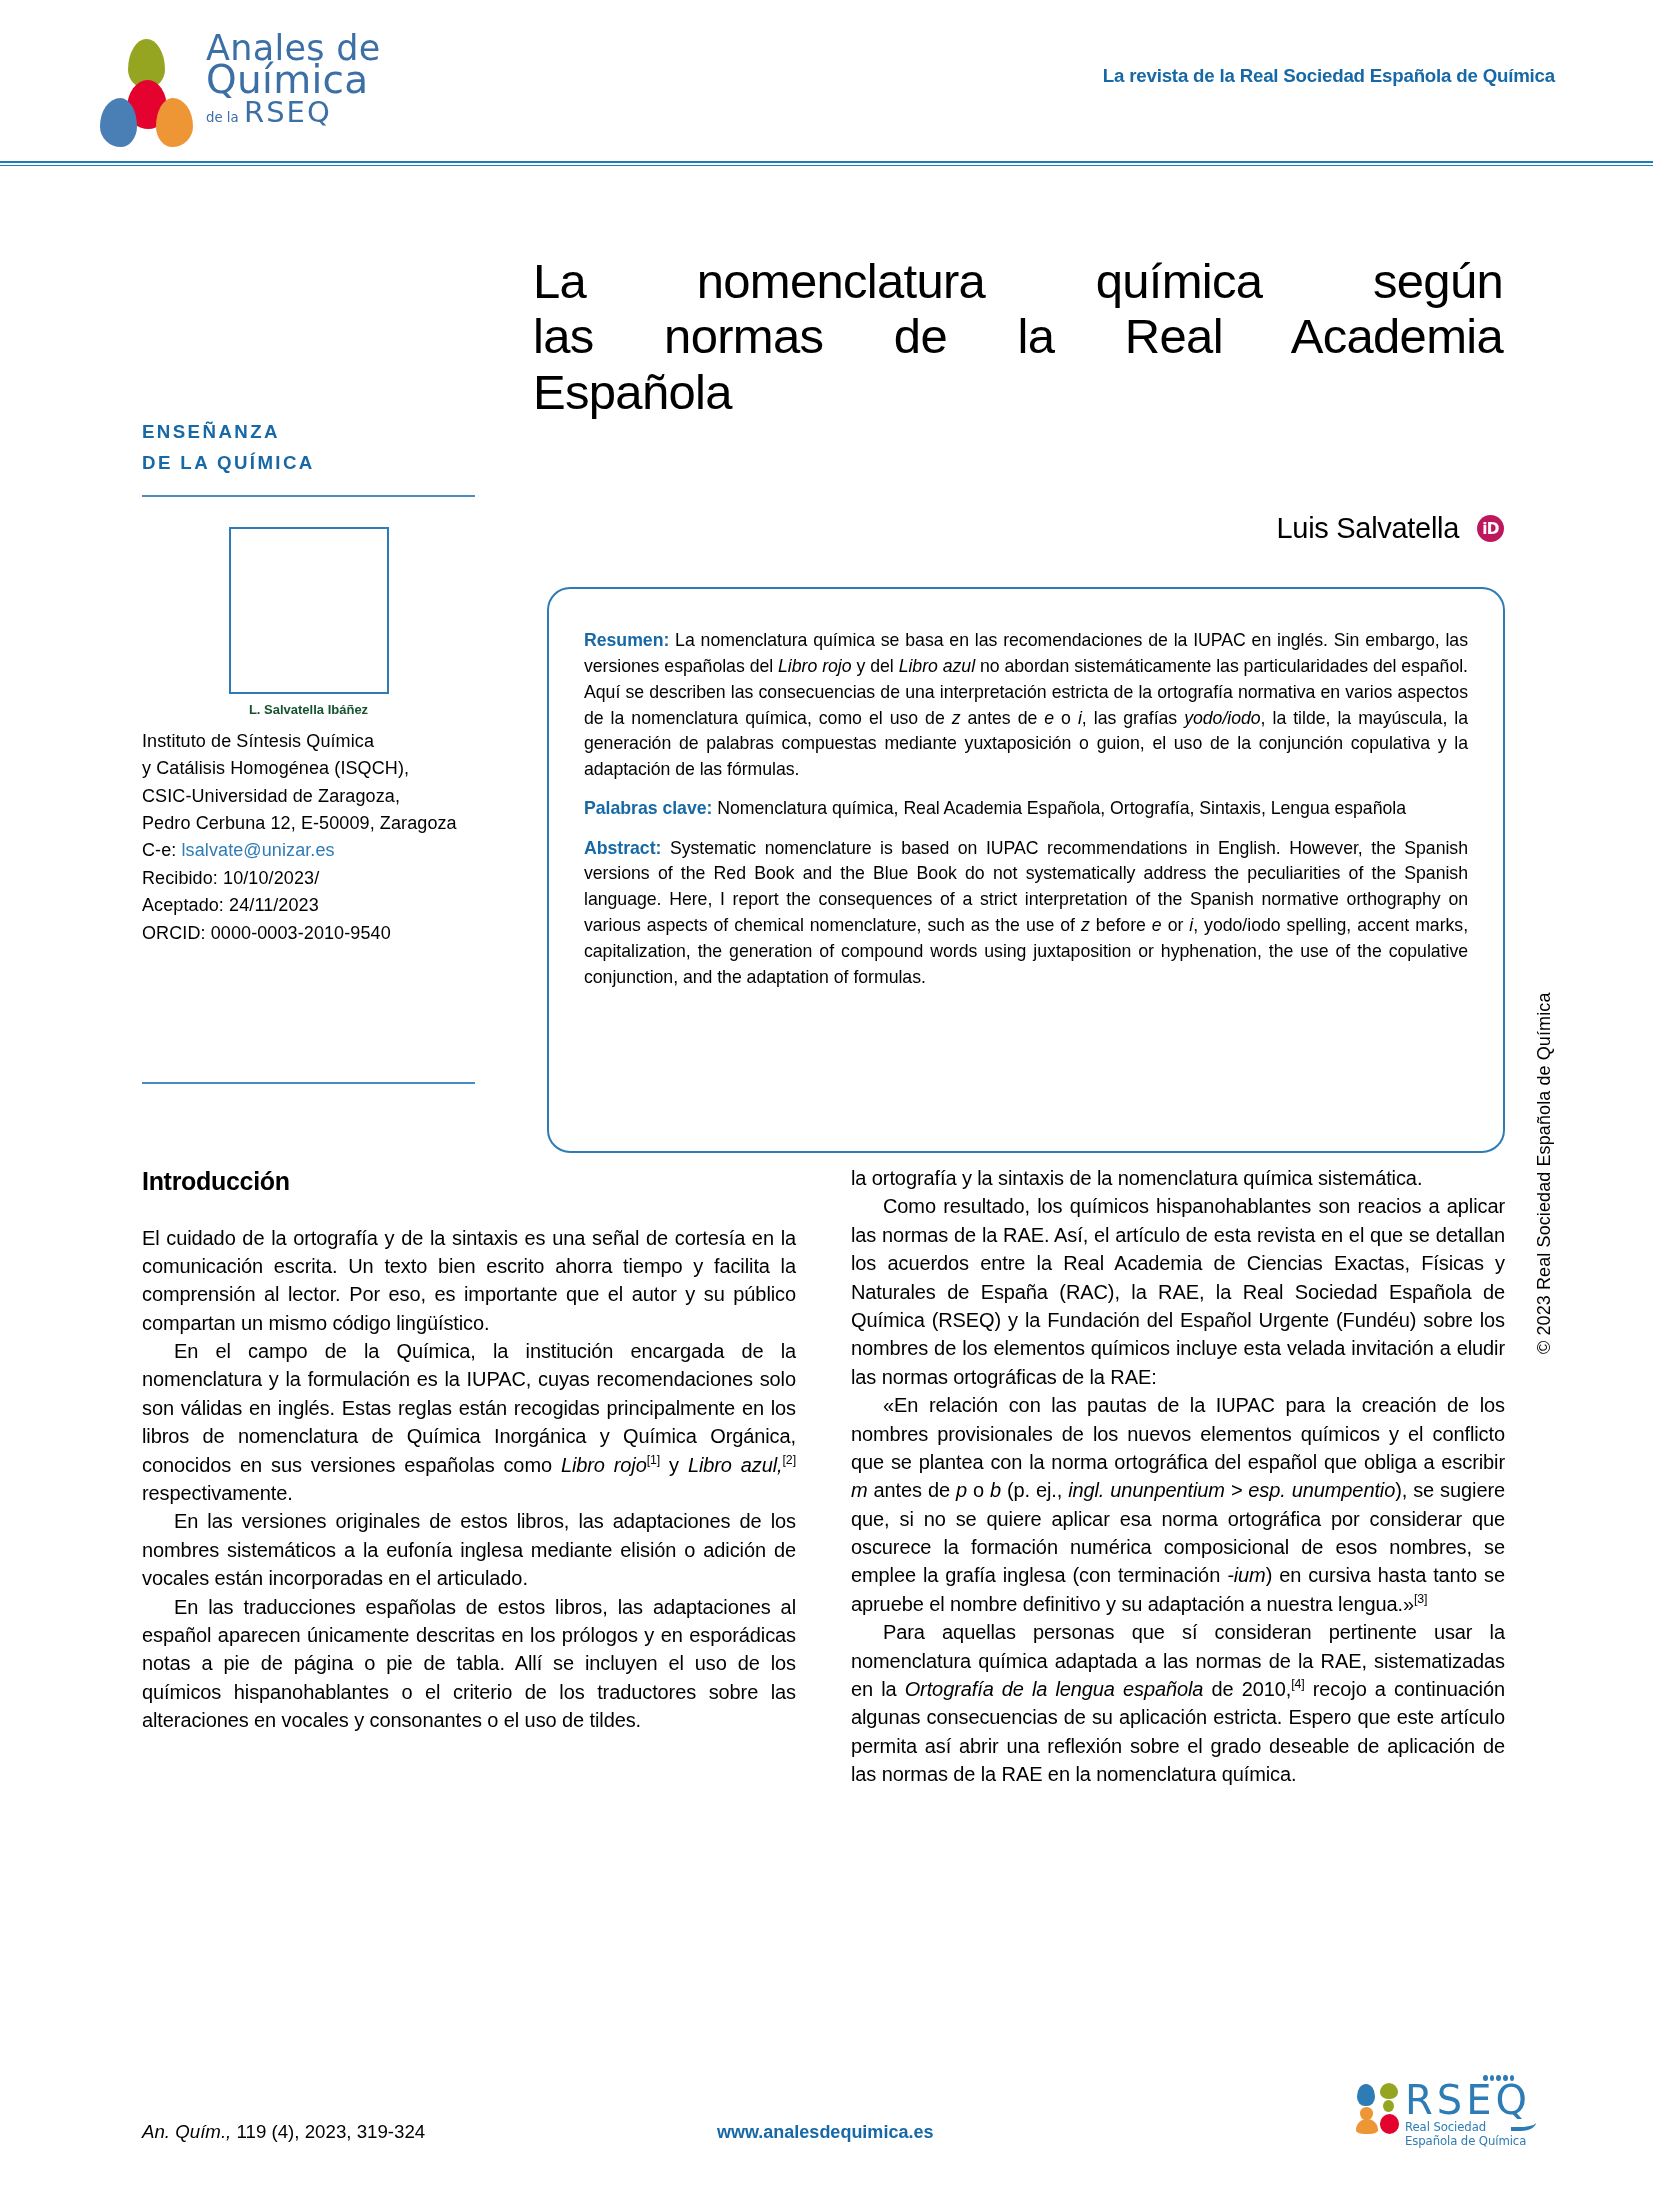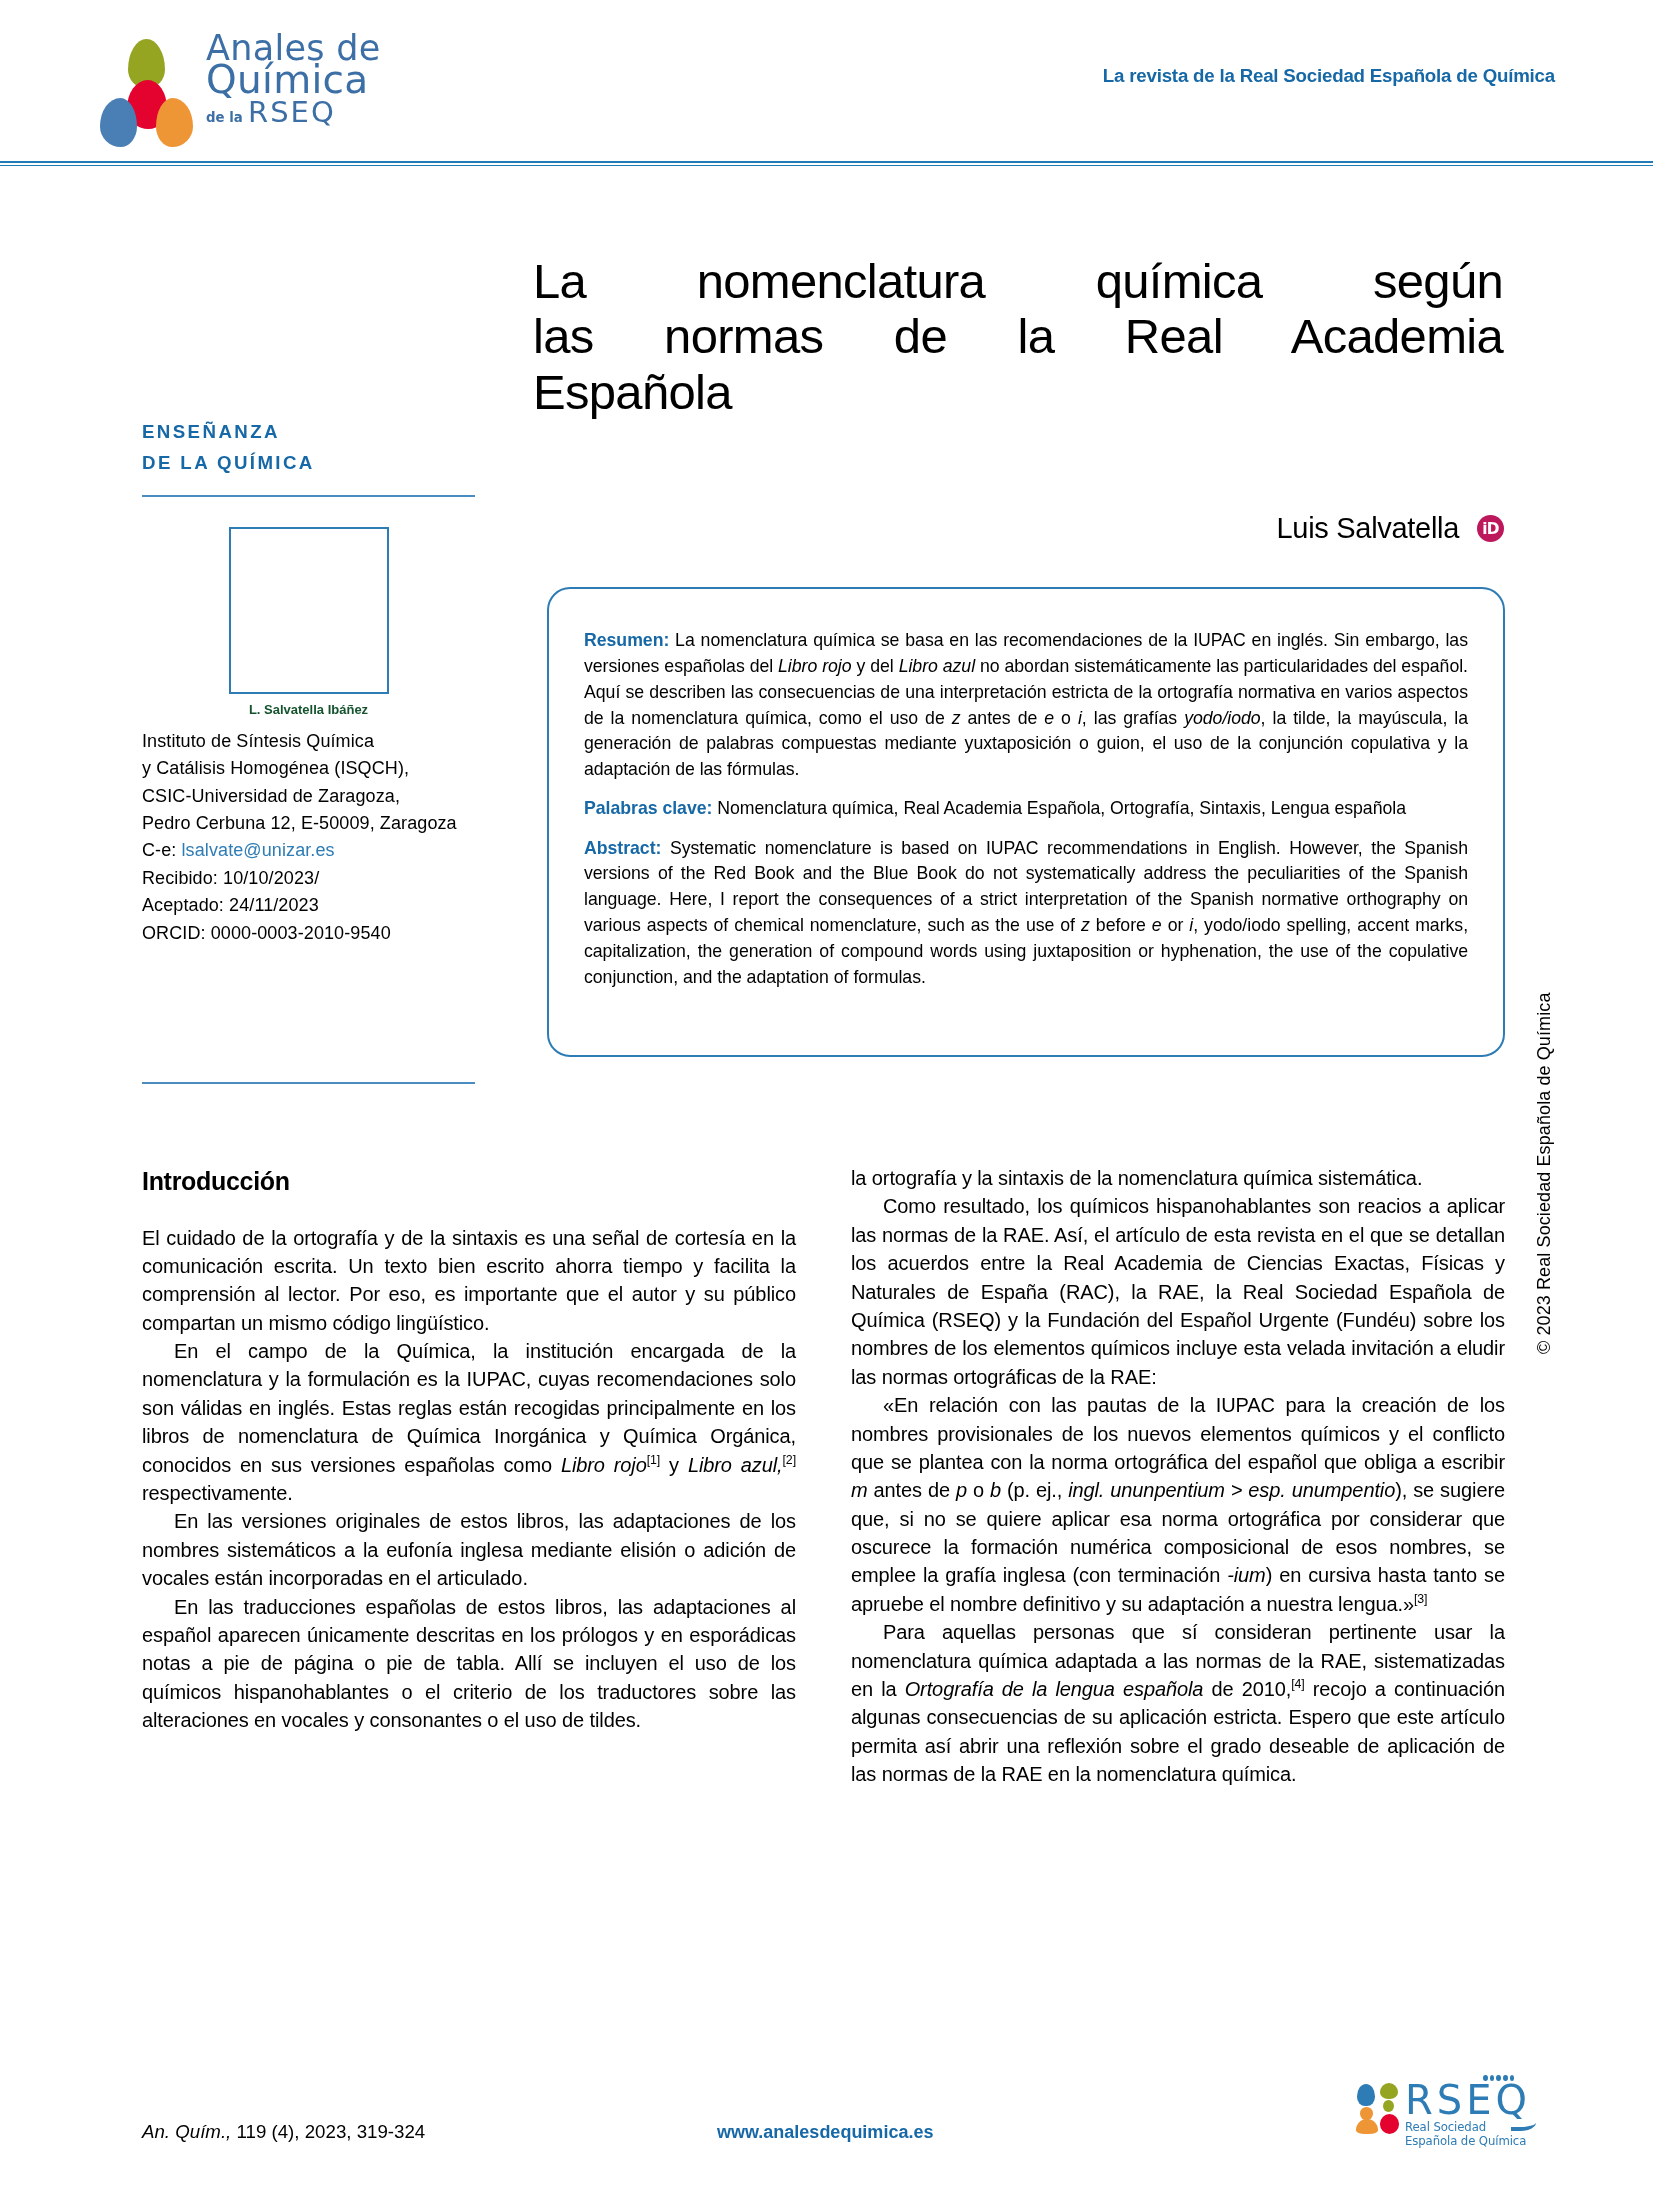--- a/index.html
+++ b/index.html
@@ -67,21 +67,21 @@
     letter-spacing: 0.3px;
     font-family: "DejaVu Sans", sans-serif;
   }
   .logo-line2 { font-size: 39px; margin-top: -2.7px; }
   .logo-line3 {
     margin-top: 1.3px;
     display: flex;
     align-items: baseline;
     gap: 5.3px;
   }
-  .logo-dela { font-size: 13.3px; font-family: "DejaVu Sans", sans-serif; font-weight: bold; }
+  .logo-dela { font-size: 13.3px; font-family: "DejaVu Sans", sans-serif; }
   .logo-rseq { font-size: 29px; letter-spacing: 2px; font-family: "DejaVu Sans", sans-serif; }
 
   #journal-tagline {
     position: absolute;
     right: 99px;
     top: 65px;
     font-size: 18.7px;
     font-weight: 700;
     color: #1668a6;
     font-family: "Liberation Sans", sans-serif;
@@ -213,21 +213,21 @@
     height: 2px;
     background: #4a8cc0;
   }
 
   
   #abstract-box {
     position: absolute;
     left: 547px;
     top: 587px;
     width: 958px;
-    height: 470px;
+    height: 566px;
     border: 2px solid #2e7cb5;
     border-radius: 23px;
     background: #ffffff;
     padding: 39px 35px 27px 35px;
   }
   #abstract-box p {
     font-size: 17.7px;
     line-height: 1.46;
     text-align: justify;
     color: #000;

